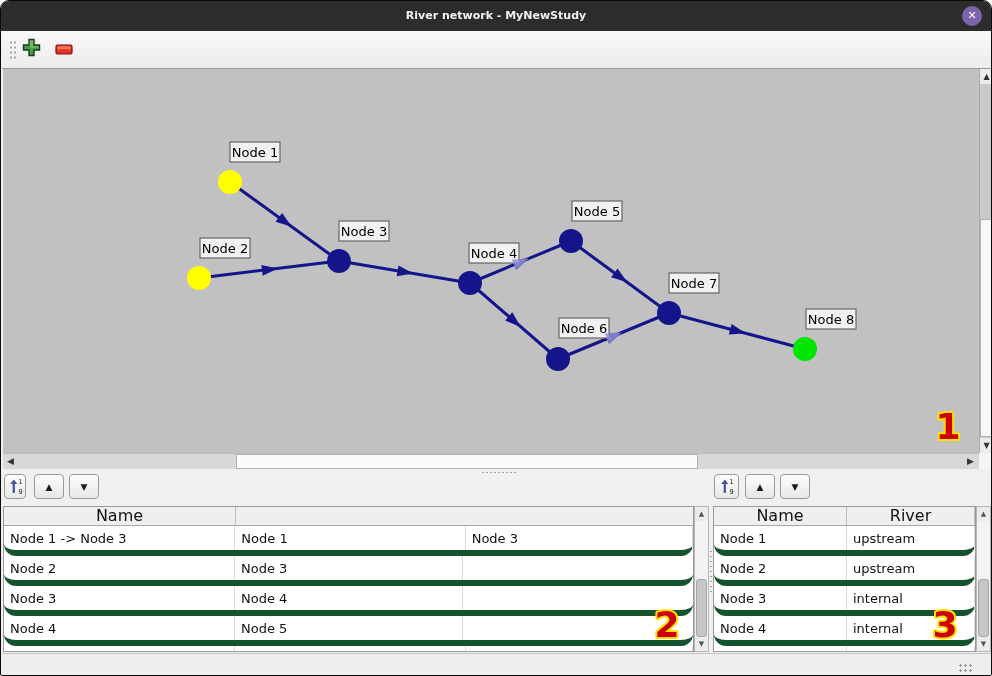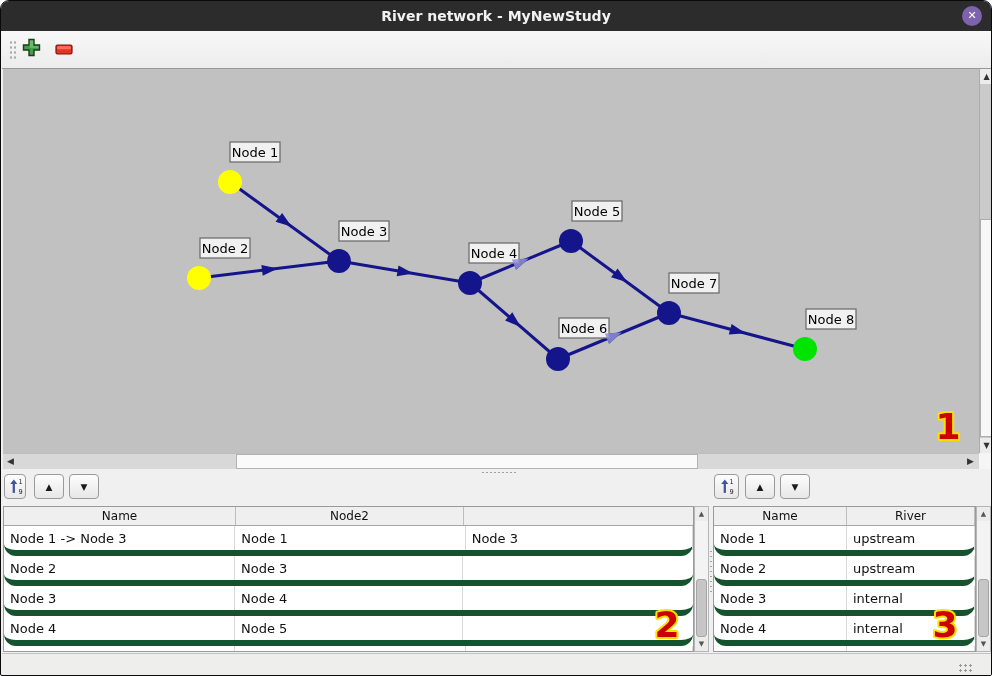--- a/index.html
+++ b/index.html
@@ -1,21 +1,21 @@
 <!DOCTYPE html>
 <html><head>
 <meta charset="utf-8">
 <style>
   html,body{margin:0;padding:0;background:#ffffff;}
   body{width:992px;height:676px;font-family:"DejaVu Sans","Liberation Sans",sans-serif;position:relative;overflow:hidden;}
   .window{position:absolute;left:0;top:0;width:992px;height:676px;box-sizing:border-box;
           border:1px solid #0a0a0a;border-radius:9px 9px 2px 2px;overflow:hidden;background:#f0f0f0;}
   
   .titlebar{position:absolute;left:0;top:0;width:100%;height:30px;background:#2c2c2c;}
-  .titlebar .title{display:block;text-align:center;line-height:30px;color:#f2f2f2;font-size:14px;font-weight:bold;}
+  .titlebar .title{display:block;text-align:center;line-height:30px;color:#f2f2f2;font-size:11px;font-weight:bold;}
   .close-btn{position:absolute;right:9px;top:5px;width:20px;height:20px;border-radius:50%;
              background:#7c63ab;color:#ffffff;font-size:11px;line-height:20px;text-align:center;cursor:pointer;}
   
   .toolbar{position:absolute;left:1px;top:30px;width:990px;height:37px;
            background:linear-gradient(#f8f8f8,#ececec);border-bottom:1px solid #989898;}
   .tool-handle{position:absolute;left:7px;top:9px;width:8px;height:20px;
                background-image:radial-gradient(circle,#a9a9a9 1px,rgba(0,0,0,0) 1.3px);background-size:4px 5px;}
   .tool-btn{position:absolute;top:5px;width:26px;height:26px;display:flex;align-items:center;justify-content:center;cursor:pointer;}
   .tool-btn.add{left:16px;}
   .tool-btn.remove{left:49px;}
@@ -37,21 +37,21 @@
   .h-splitter{position:absolute;left:2px;top:468px;width:976px;height:6px;background:#f0f0f0;}
   .h-splitter .dots{position:absolute;left:478px;top:2px;width:36px;height:3px;
       background-image:radial-gradient(circle,#9f9f9f 0.8px,rgba(0,0,0,0) 1px);background-size:4px 3px;}
   
   .mini-btn{position:absolute;height:25px;box-sizing:border-box;border:1px solid #9a9a9a;border-radius:4px;
             background:linear-gradient(#fdfdfd,#e7e7e7);display:flex;align-items:center;justify-content:center;
             font-size:9px;color:#1a1a1a;cursor:pointer;}
   
   .dtable{position:absolute;top:505px;background:#ffffff;border:1px solid #9a9a9a;box-sizing:border-box;overflow:hidden;}
   .dtable .hrow{display:flex;height:19px;background:#efefef;border-bottom:1px solid #a8a8a8;box-sizing:border-box;}
-  .dtable .hcell{box-sizing:border-box;border-right:1px solid #bdbdbd;font-size:12px;text-align:center;line-height:18px;color:#111;overflow:hidden;}
+  .dtable .hcell{box-sizing:border-box;border-right:1px solid #bdbdbd;font-size:16px;text-align:center;line-height:18px;color:#111;overflow:hidden;}
   .dtable .row{display:flex;height:30px;border-bottom:6px solid #14532d;box-sizing:border-box;background:#fff;border-radius:12px;}
   .dtable .cell{box-sizing:border-box;border-right:1px solid #d9d9d9;font-size:13px;color:#111;
                 padding-left:6px;display:flex;align-items:center;overflow:hidden;white-space:nowrap;}
   .tbl-scroll{position:absolute;top:505px;width:15px;height:146px;background:#f3f3f3;border:1px solid #b5b5b5;box-sizing:border-box;}
   .tbl-scroll .arrow{position:absolute;left:0;width:13px;height:14px;color:#555;font-size:7px;line-height:14px;text-align:center;background:#ececec;}
   .tbl-scroll .arrow.up{top:0;}
   .tbl-scroll .arrow.down{bottom:0;}
   .tbl-scroll .thumb{position:absolute;left:1px;top:72px;width:11px;height:58px;background:#c6c6c6;border:1px solid #a5a5a5;border-radius:3px;box-sizing:border-box;}
   .v-splitter-dots{position:absolute;left:708px;top:548px;width:4px;height:44px;
       background-image:radial-gradient(circle,#9f9f9f 0.8px,rgba(0,0,0,0) 1px);background-size:4px 5px;}
@@ -206,21 +206,20 @@
   <div class="mini-btn" style="left:744px;top:473px;width:30px;">
     <span>▲</span>
   </div>
   <div class="mini-btn" style="left:779px;top:473px;width:30px;">
     <span>▼</span>
   </div>
 
   <div class="dtable" id="reaches-table" style="left:2px;width:691px;height:146px;">
       <div class="hrow">
         <div class="hcell" style="width: 232px;">Name</div>
-        <div class="hcell" style="width: 228px;">Node2</div>
       </div>
       <div class="row">
         <div class="cell" style="width: 232px;">Node 1 -&gt; Node 3</div>
         <div class="cell" style="width: 231px;">Node 1</div>
         <div class="cell" style="width: 228px;">Node 3</div>
       </div>
       <div class="row">
         <div class="cell" style="width: 231px;">Node 2</div>
         <div class="cell" style="width: 228px;">Node 3</div>
       </div>

